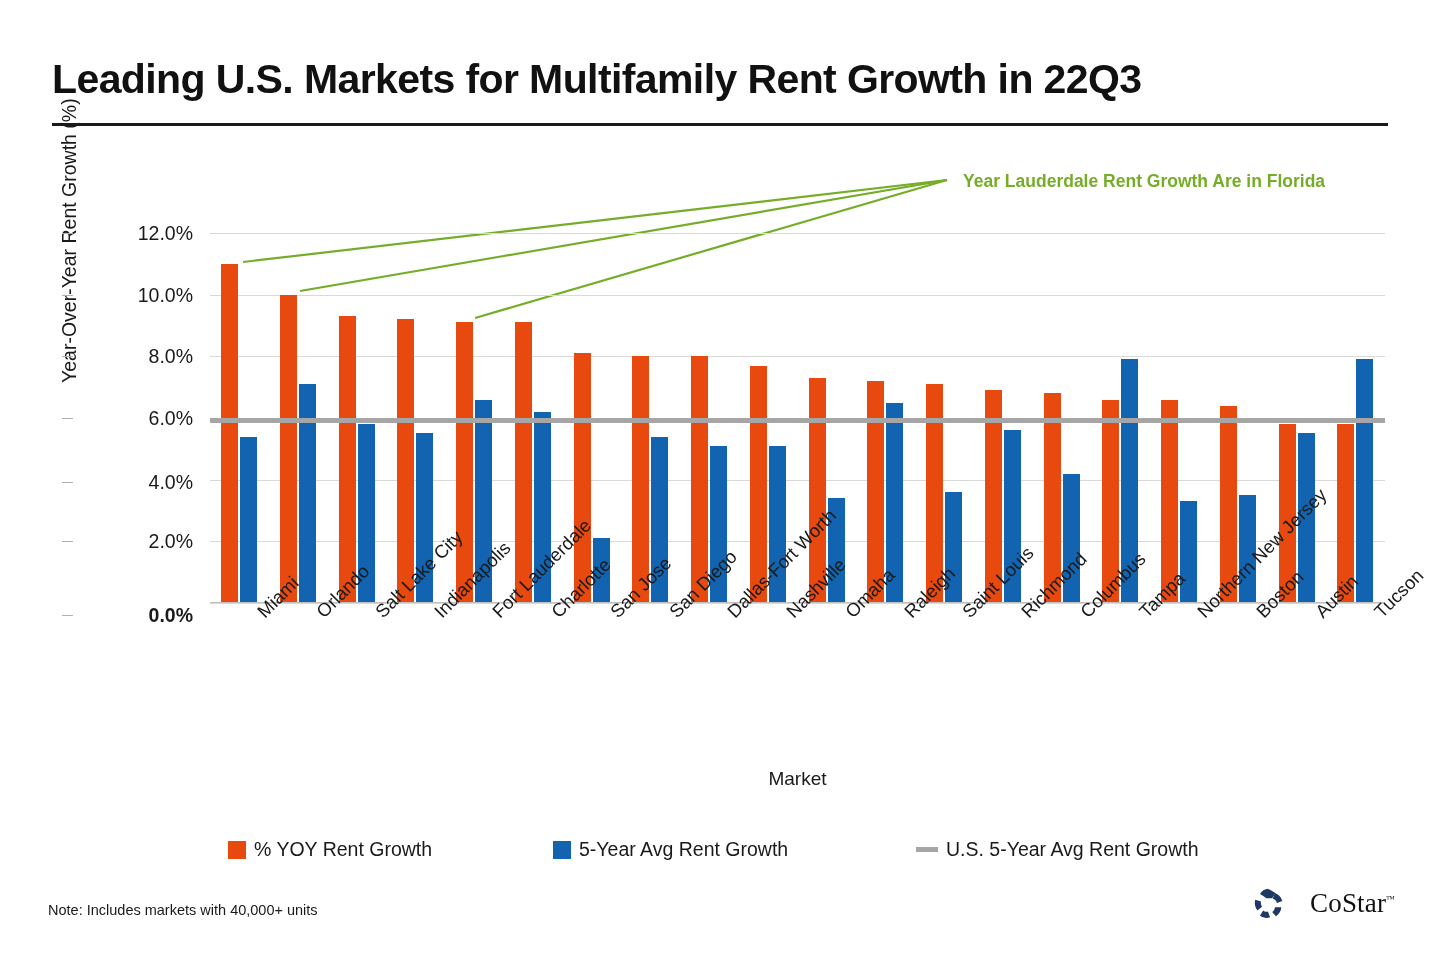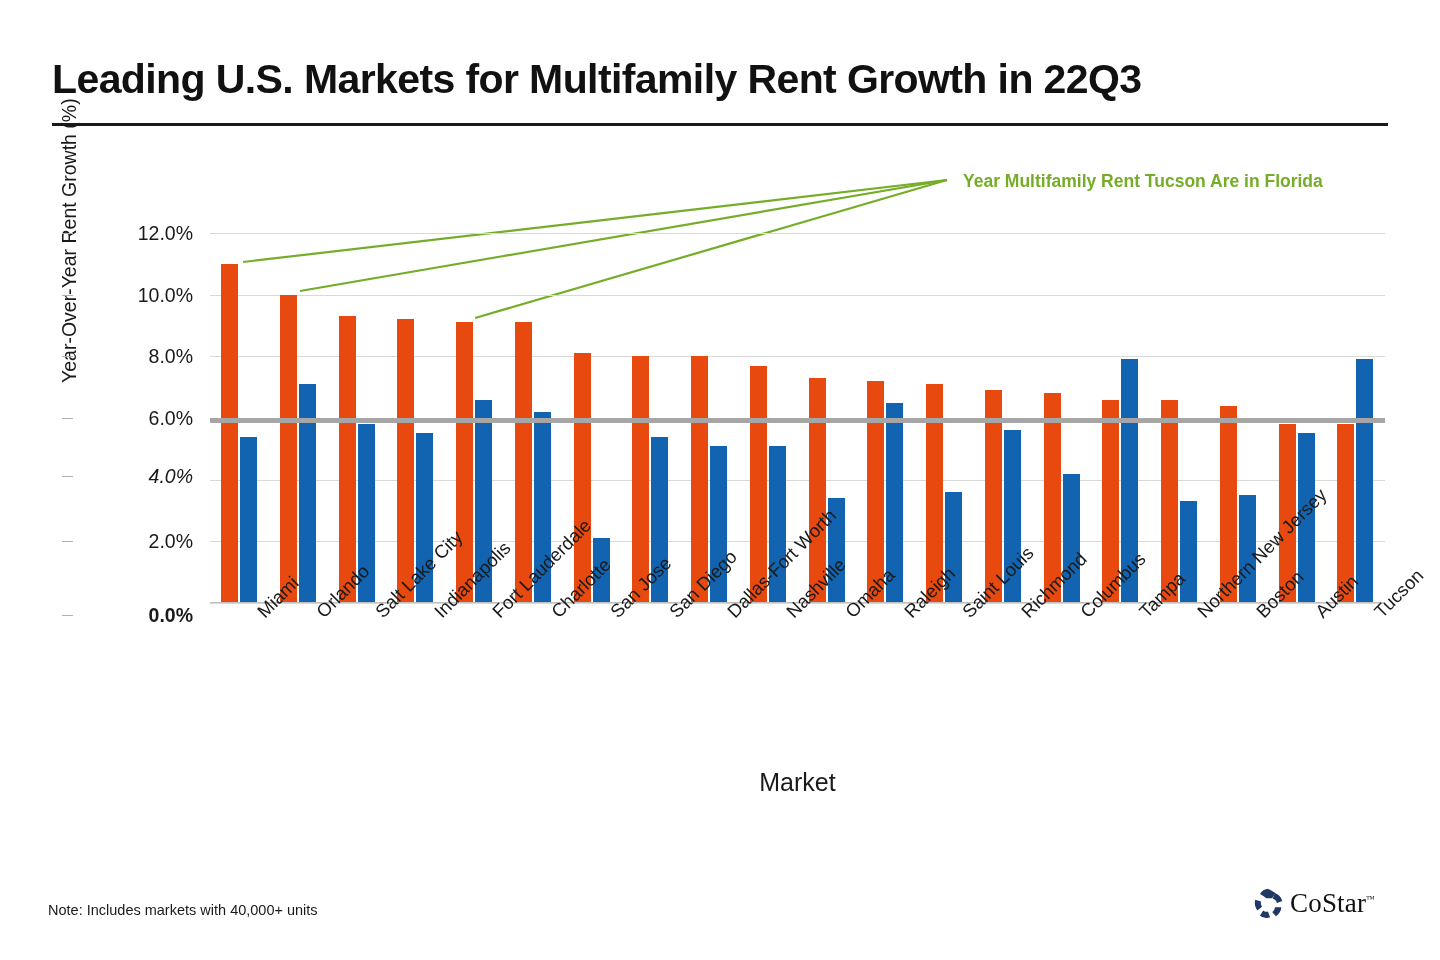--- a/index.html
+++ b/index.html
@@ -37,21 +37,21 @@
   }
   .ytickmark{position:absolute;width:11px;height:1px;background:#b0b0b0;left:-11px;}
 
   .ytitle{
     position:absolute;left:-152px;top:150px;
     transform:rotate(-90deg);transform-origin:left top;
     font-size:19.5px;color:#1a1a1a;white-space:nowrap;
   }
   .xtitle{
     position:absolute;left:0;top:535px;width:1175px;text-align:center;
-    font-size:25px;color:#1a1a1a;
+    font-size:19px;color:#1a1a1a;
   }
 
   
   .groups{position:absolute;inset:0;display:flex;}
   .group{flex:1 1 0;position:relative;height:100%;}
   .bar{position:absolute;bottom:0;}
   .bar.orange{background:#E8490F;}
   .bar.blue{background:#1264B0;}
 
   .usline{
@@ -82,53 +82,53 @@
   .leg-sw.orange{background:#E8490F;}
   .leg-sw.blue{background:#1264B0;}
   .leg-sw.gray{height:5px;width:22px;background:#a6a6a6;}
   .leg-txt{font-size:19.5px;color:#1a1a1a;white-space:nowrap;}
 
   
   .note{
     position:absolute;left:48px;top:900px;
     font-size:14.5px;color:#1a1a1a;line-height:1.5;
   }
-  .logo{position:absolute;left:1252px;top:886px;display:flex;align-items:center;gap:4px;}
+  .logo{position:absolute;left:1252px;top:886px;display:flex;align-items:center;gap:24px;}
   .logo-word{
     font-family:"Liberation Serif", serif;font-size:27px;color:#111111;letter-spacing:0.2px;
   }
   .logo-tm{font-size:9px;vertical-align:super;color:#111;}
 </style>
 </head>
 <body>
 
 <div class="page">
 
   <div class="title">Leading U.S. Markets for Multifamily Rent Growth in 22Q3</div>
   <div class="title-rule"></div>
 
   <svg class="anno-svg" viewBox="0 0 1440 960">
     <line x1="947" y1="180" x2="243" y2="262" stroke="#76AD28" stroke-width="2.2"></line>
     <line x1="947" y1="180" x2="300" y2="291" stroke="#76AD28" stroke-width="2.2"></line>
     <line x1="947" y1="180" x2="475" y2="318" stroke="#76AD28" stroke-width="2.2"></line>
   </svg>
 
   <div class="anno-text">
-    <div>Year Multifamily Rent Tucson Are in Florida</div>
+    <div>Year Lauderdale Rent Growth Are in Florida</div>
   </div>
 
   <div class="plot" id="plot">
     <div class="ytitle">Year-Over-Year Rent Growth (%)</div>
     <div id="gridlayer">
         <div class="gridline" style="top: 370px;"></div>
         <div class="ytick" style="top: 382px; font-weight: bold;">0.0%<div class="ytickmark" style="top: 11px;"></div></div>
         <div class="gridline" style="top: 308.333px;"></div>
         <div class="ytick" style="top: 308.333px;">2.0%<div class="ytickmark" style="top: 11px;"></div></div>
         <div class="gridline" style="top: 246.667px;"></div>
-        <div class="ytick" style="top: 243px; font-style: italic;">4.0%<div class="ytickmark" style="top: 11px;"></div></div>
+        <div class="ytick" style="top: 249px;">4.0%<div class="ytickmark" style="top: 11px;"></div></div>
         <div class="gridline" style="top: 185px;"></div>
         <div class="ytick" style="top: 185px;">6.0%<div class="ytickmark" style="top: 11px;"></div></div>
         <div class="gridline" style="top: 123.333px;"></div>
         <div class="ytick" style="top: 123.333px;">8.0%<div class="ytickmark" style="top: 11px;"></div></div>
         <div class="gridline" style="top: 61.6667px;"></div>
         <div class="ytick" style="top: 61.6667px;">10.0%<div class="ytickmark" style="top: 11px;"></div></div>
         <div class="gridline" style="top: 0px;"></div>
         <div class="ytick" style="top: 0px;">12.0%<div class="ytickmark" style="top: 11px;"></div></div>
       </div>
     <div class="groups" id="groups">
@@ -274,20 +274,34 @@
         <div class="xlab">Boston</div>
       </div>
       <div class="xlab-wrap" style="left: 1100.88px;">
         <div class="xlab">Austin</div>
       </div>
       <div class="xlab-wrap" style="left: 1159.62px;">
         <div class="xlab">Tucson</div>
       </div>
     </div>
 
+  <div class="legend" id="legend">
+      <div class="leg-item" style="left: 0px; top: 0px;">
+        <div class="leg-sw orange" style="background: rgb(232, 73, 15);"></div>
+        <div class="leg-txt">% YOY Rent Growth</div>
+      </div>
+      <div class="leg-item" style="left: 325px; top: 0px;">
+        <div class="leg-sw blue" style="background: rgb(18, 100, 176);"></div>
+        <div class="leg-txt">5-Year Avg Rent Growth</div>
+      </div>
+      <div class="leg-item" style="left: 688px; top: 0px;">
+        <div class="leg-sw gray" style="background: rgb(166, 166, 166);"></div>
+        <div class="leg-txt">U.S. 5-Year Avg Rent Growth</div>
+      </div>
+    </div>
 
   <div class="note">
     <div>Note: Includes markets with 40,000+ units</div>
   </div>
 
   <div class="logo">
     <svg width="34" height="34" viewBox="0 0 64 64">
       <g fill="#1F3864">
         <path d="M32 6 L44 13 L38 23 L26 23 L20 13 Z" transform="rotate(0 32 32)"></path>
       </g>

